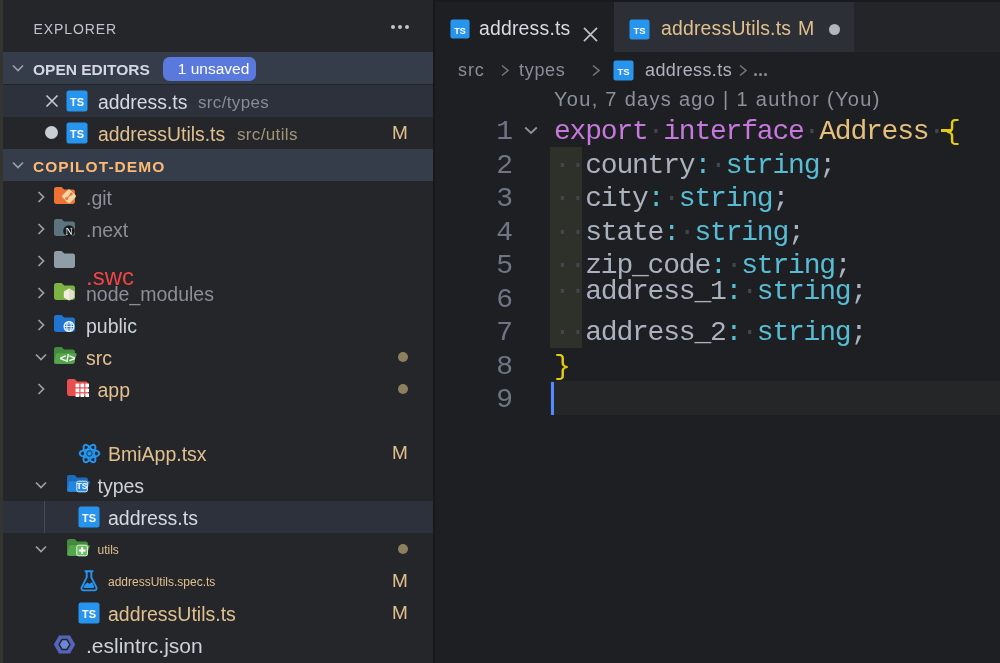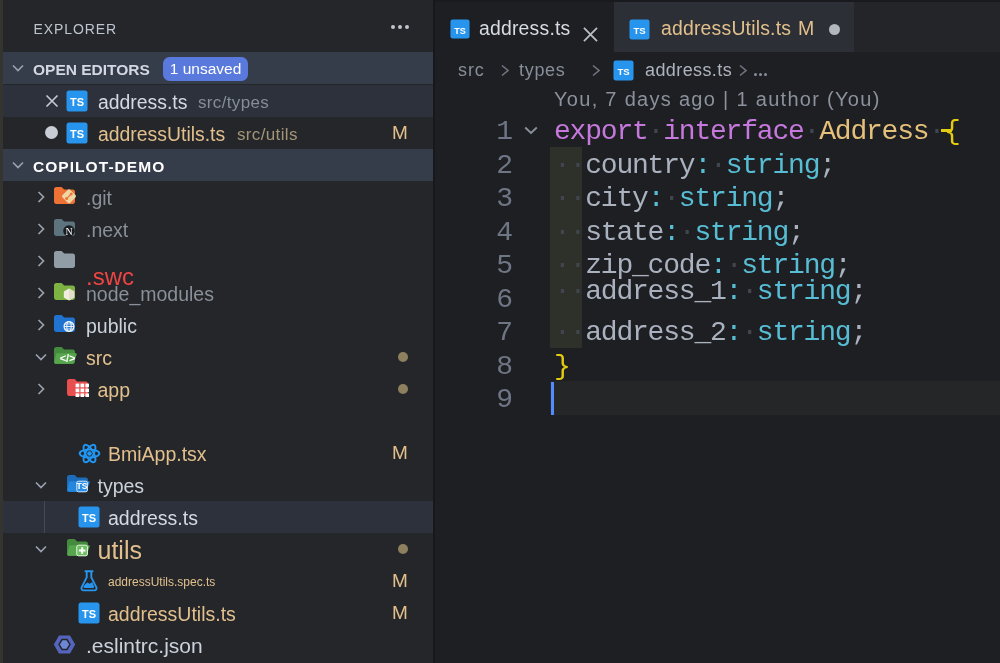--- a/index.html
+++ b/index.html
@@ -21,21 +21,21 @@
   <div style="position:absolute;left:387.5px;top:24.8px;width:24px;height:6px;">
     <span style="position:absolute;left:0;top:0;width:4.4px;height:4.4px;border-radius:50%;background:#c0c5ce;"></span>
     <span style="position:absolute;left:7px;top:0;width:4.4px;height:4.4px;border-radius:50%;background:#c0c5ce;"></span>
     <span style="position:absolute;left:14.2px;top:0;width:4.4px;height:4.4px;border-radius:50%;background:#c0c5ce;"></span>
   </div>
 <div style="position:absolute;left:0;top:52px;width:430px;height:32px;background:#363d4a;">
       <span style="position:absolute;top:8px;width:16px;height:16px;left:7px;"><svg width="16" height="16" viewBox="0 0 16 16">
           <path d="M3 5.5 L8 10.5 L13 5.5" fill="none" stroke="#9aa1ac" stroke-width="1.7"></path>
         </svg></span>
       <span style="position:absolute;left:30px;top:7px;font-size:15.5px;line-height:22px;font-weight:bold;letter-spacing:0px;color:#d3d8e2;">OPEN EDITORS</span>
-      <span style="position:absolute;left:160px;top:4.5px;width:85px;height:24px;background:#5a79dd;border-radius:6.5px;color:#fff;font-size:15.5px;text-align:center;line-height:24.5px;">1 unsaved</span>
+      <span style="position:absolute;left:160px;top:4.5px;width:85px;height:24px;background:#5a79dd;border-radius:6.5px;color:#fff;font-size:15.5px;text-align:center;line-height:24.5px;padding-left:8px;">1 unsaved</span>
     </div>
 <div style="position:absolute;left:0;top:85px;width:430px;height:32px;background:#2c313b;">
       <svg style="position:absolute;left:41px;top:8px;" width="16" height="16" viewBox="0 0 16 16">
         <path d="M2.5 2.5 L13.5 13.5 M13.5 2.5 L2.5 13.5" stroke="#c6ccd6" stroke-width="1.6"></path>
       </svg>
       <span style="position:absolute;left:63px;top:5.0px;width:23px;height:22px;"><svg width="22" height="22" viewBox="0 0 22 22">
           <rect x="0.5" y="0.5" width="21" height="21" rx="2.5" fill="#2795ee"></rect>
           <text x="11" y="16" font-family="Liberation Sans, sans-serif" font-size="11" font-weight="bold" fill="#fff" text-anchor="middle">TS</text>
         </svg></span>
       <span style="position:absolute;left:95px;top:6px;font-size:19.4px;line-height:22px;color:#d5dae2;">address.ts</span>
@@ -48,21 +48,21 @@
           <text x="11" y="16" font-family="Liberation Sans, sans-serif" font-size="11" font-weight="bold" fill="#fff" text-anchor="middle">TS</text>
         </svg></span>
       <span style="position:absolute;left:95px;top:6px;font-size:19.4px;line-height:22px;color:#e2c08d;">addressUtils.ts</span>
       <span style="position:absolute;left:234px;top:8px;font-size:17px;letter-spacing:.35px;color:#a39577;">src/utils</span>
       <span style="position:absolute;left:389px;top:5px;font-size:19px;color:#e2c08d;">M</span>
     </div>
 <div style="position:absolute;left:0;top:149px;width:430px;height:32px;background:#363d4a;">
       <span style="position:absolute;top:8px;width:16px;height:16px;left:7px;"><svg width="16" height="16" viewBox="0 0 16 16">
           <path d="M3 5.5 L8 10.5 L13 5.5" fill="none" stroke="#9aa1ac" stroke-width="1.7"></path>
         </svg></span>
-      <span style="position:absolute;left:30px;top:6.5px;font-size:15.5px;line-height:22px;font-weight:bold;letter-spacing:1.05px;color:#ffffff;">COPILOT-DEMO</span>
+      <span style="position:absolute;left:30px;top:6.5px;font-size:15.5px;line-height:22px;font-weight:bold;letter-spacing:1.05px;color:#fdba74;">COPILOT-DEMO</span>
     </div>
 <div style="position:absolute;left:0;top:181px;width:514px;height:32px;">
       <span style="position:absolute;top:8px;width:16px;height:16px;left:30px;"><svg width="16" height="16" viewBox="0 0 16 16">
           <path d="M5.5 3 L10.5 8 L5.5 13" fill="none" stroke="#9aa1ac" stroke-width="1.7"></path>
         </svg></span>
       <span style="position:absolute;left:50px;top:4.5px;width:23px;height:23px;">
         <svg width="23" height="19" viewBox="0 0 23 19" style="position:absolute;left:0;top:0;">
           <path d="M1 3.2 C1 2 2 1 3.2 1 h5.4 l2.6 2.6 h8.6 c1.2 0 2.2 1 2.2 2.2 v10 c0 1.2-1 2.2-2.2 2.2 h-16.6 c-1.2 0-2.2-1-2.2-2.2 z" fill="#ee7135"></path>
           <g transform="translate(16,10.3) rotate(45)">
             <rect x="-5.4" y="-5.4" width="10.8" height="10.8" rx="1.8" fill="#efd7a4"></rect>
@@ -202,21 +202,21 @@
         </svg></span>
       <span style="position:absolute;left:63px;top:4.5px;width:23px;height:23px;">
         <svg width="24" height="19" viewBox="0 0 24 19" style="position:absolute;left:0;top:0;">
           <path d="M1 3.2 C1 2 2 1 3.2 1 h5.4 l2.6 2.6 h8.6 c1.2 0 2.2 1 2.2 2.2 v10 c0 1.2-1 2.2-2.2 2.2 h-16.6 c-1.2 0-2.2-1-2.2-2.2 z" fill="#448b3d"></path>
           <path d="M4.6 7.2 L22.6 7.2 C23.4 7.2 24 7.9 23.7 8.6 L20.8 16.6 C20.6 17.3 19.9 17.8 19.2 17.8 L2.4 17.8 C1.6 17.8 1.1 17 1.3 16.3 L3 8.4 C3.2 7.7 3.9 7.2 4.6 7.2 Z" fill="#57a64e"></path>
           <rect x="10.8" y="7.2" width="10.6" height="10.6" rx="1.6" fill="#6abf5e" stroke="#e8f5e4" stroke-width="1"></rect>
           <rect x="15.2" y="9.2" width="2" height="6.6" fill="#fff"></rect>
           <rect x="12.9" y="11.5" width="6.6" height="2" fill="#fff"></rect>
         </svg>
       </span>
-      <span style="position:absolute;left:94.5px;top:5.5px;font-size:25px;line-height:22px;color:#e2c08d;">utils</span>
+      <span style="position:absolute;left:94.5px;top:5.5px;font-size:12px;line-height:22px;color:#e2c08d;">utils</span>
       <span style="position:absolute;left:395px;top:11px;width:10px;height:10px;border-radius:50%;background:#8d805f;"></span>
     </div>
 <div style="position:absolute;left:0;top:565px;width:430px;height:32px;">
       <span style="position:absolute;left:75px;top:4.5px;width:23px;height:23px;">
         <svg width="20" height="23" viewBox="0 0 20 23" style="position:absolute;left:1px;top:0;">
           <path d="M6.4 1.3 h7.2 M7.7 1.7 v5.7 L2.6 17.4 c-0.6 1.4 0.4 3 2 3 h10.8 c1.6 0 2.6-1.6 2-3 L12.3 7.4 V1.7" fill="none" stroke="#2795ee" stroke-width="1.9" stroke-linecap="round" stroke-linejoin="round"></path>
           <path d="M6.2 14.2 l2.2-1.6 2.3 1.1 2.5-1.7 1.9 4.6 c0.3 0.7-0.2 1.5-1 1.5 h-8.6 c-0.8 0-1.3-0.8-1-1.5 z" fill="#2795ee"></path>
         </svg>
       </span>
       <span style="position:absolute;left:105px;top:5.5px;font-size:12px;line-height:22px;color:#e2c08d;">addressUtils.spec.ts</span>

